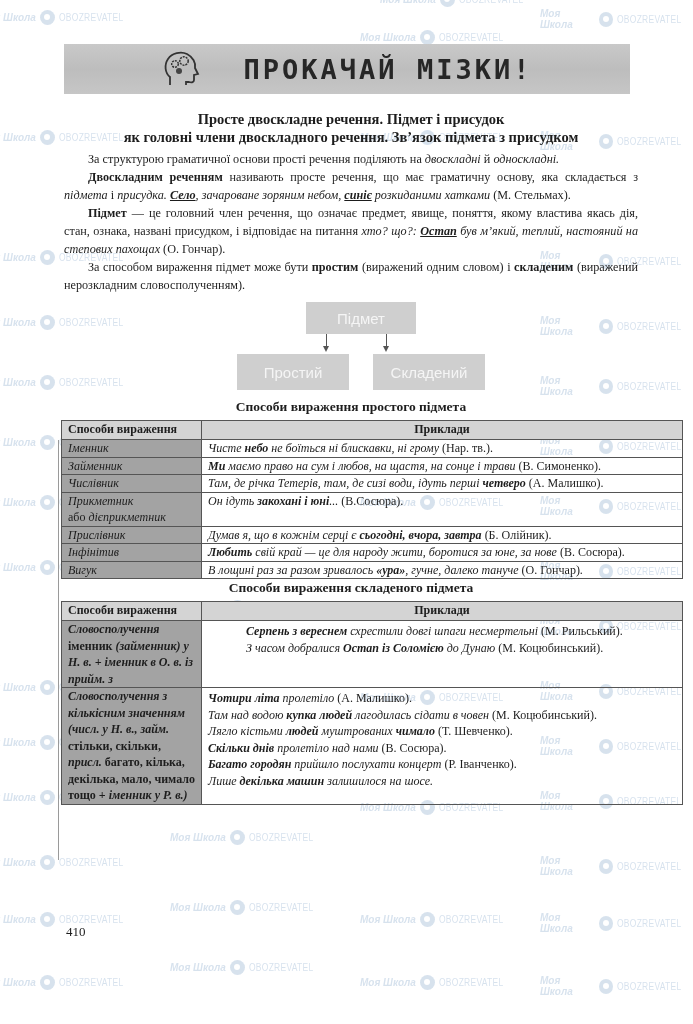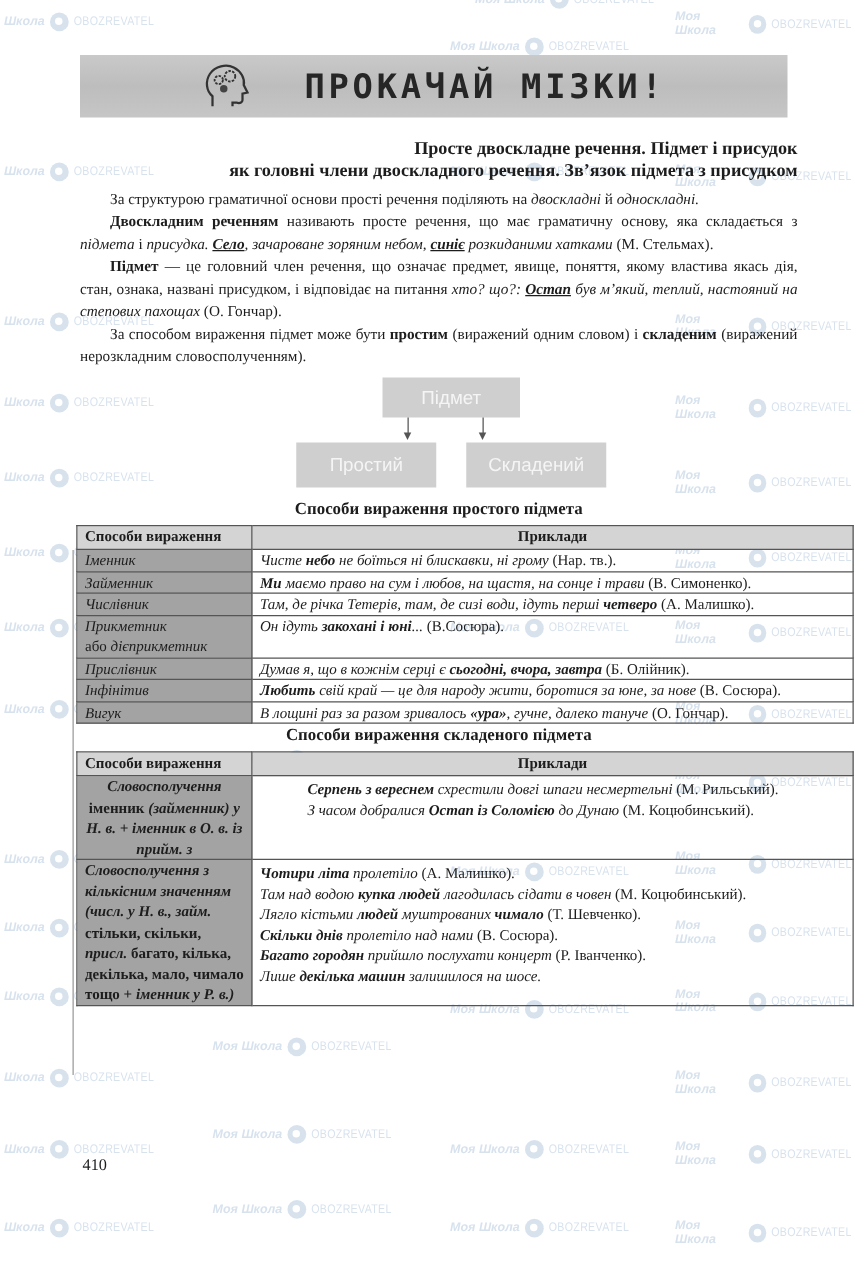--- a/index.html
+++ b/index.html
@@ -24,21 +24,21 @@
     background: linear-gradient(180deg, #c9c9c9 0%, #bdbdbd 50%, #c6c6c6 100%);
     display: flex; align-items: center; justify-content: center; gap: 10px; z-index: 1;
   }
   .banner .head { width: 40px; height: 40px; }
   .banner-title {
     font-family: "DejaVu Sans Mono", monospace; font-weight: bold; font-size: 27px;
     letter-spacing: 3px; color: #262626; margin-left: 32px;
   }
 
   .content { position: absolute; left: 64px; top: 110px; width: 574px; z-index: 1; }
-  .topic-title { text-align: right; font-weight: bold; font-size: 14.5px; line-height: 18px; }
+  .topic-title { text-align: center; font-weight: bold; font-size: 14.5px; line-height: 18px; }
   .para { font-size: 12.2px; line-height: 18px; text-align: justify; margin: 0; }
   .para.indent { text-indent: 24px; }
   .para b, .para .b { font-weight: bold; }
   .para i { font-style: italic; }
   .u { text-decoration: underline; font-weight: bold; font-style: italic; }
 
   
   .diagram { position: relative; height: 96px; }
   .dbox {
     position: absolute; background: #cfcfcf; color: #f5f5f5;
@@ -351,21 +351,21 @@
     <div class="section-title" style="margin-top:0">Способи вираження складеного підмета</div>
     <table class="t" style="margin-top:4px">
       <thead>
         <tr>
           <th style="text-align:left">Способи вираження</th>
           <th class="c2">Приклади</th>
         </tr>
       </thead>
       <tbody id="compound-body">
           <tr>
-            <td class="c1" style="font-weight: bold; text-align: center;">Словосполучення <span class="norm">іменник</span> (займенник) у Н. в. + іменник в О. в. із прийм. з</td>
+            <td class="c1" style="font-weight: bold;">Словосполучення <span class="norm">іменник</span> (займенник) у Н. в. + іменник в О. в. із прийм. з</td>
             <td style="padding-top: 2px; padding-left: 44px;">
               <div><i><b>Серпень з вереснем</b> схрестили довгі шпаги несмертельні</i> (М. Рильський).</div>
               <div><i>З часом добралися <b>Остап із Соломією</b> до Дунаю</i> (М. Коцюбинський).</div>
             </td>
           </tr>
           <tr>
             <td class="c1" style="font-weight: bold;">Словосполучення з кількісним значенням (числ. у Н. в., займ. <span class="norm">стільки, скільки,</span> присл. <span class="norm">багато, кілька, декілька, мало, чимало</span> <span class="norm">тощо +</span> іменник у Р. в.)</td>
             <td style="padding-top: 2px;">
               <div><i><b>Чотири літа</b> пролетіло</i> (А. Малишко).</div>
               <div><i>Там над водою <b>купка людей</b> лагодилась сідати в човен</i> (М. Коцюбинський).</div>

